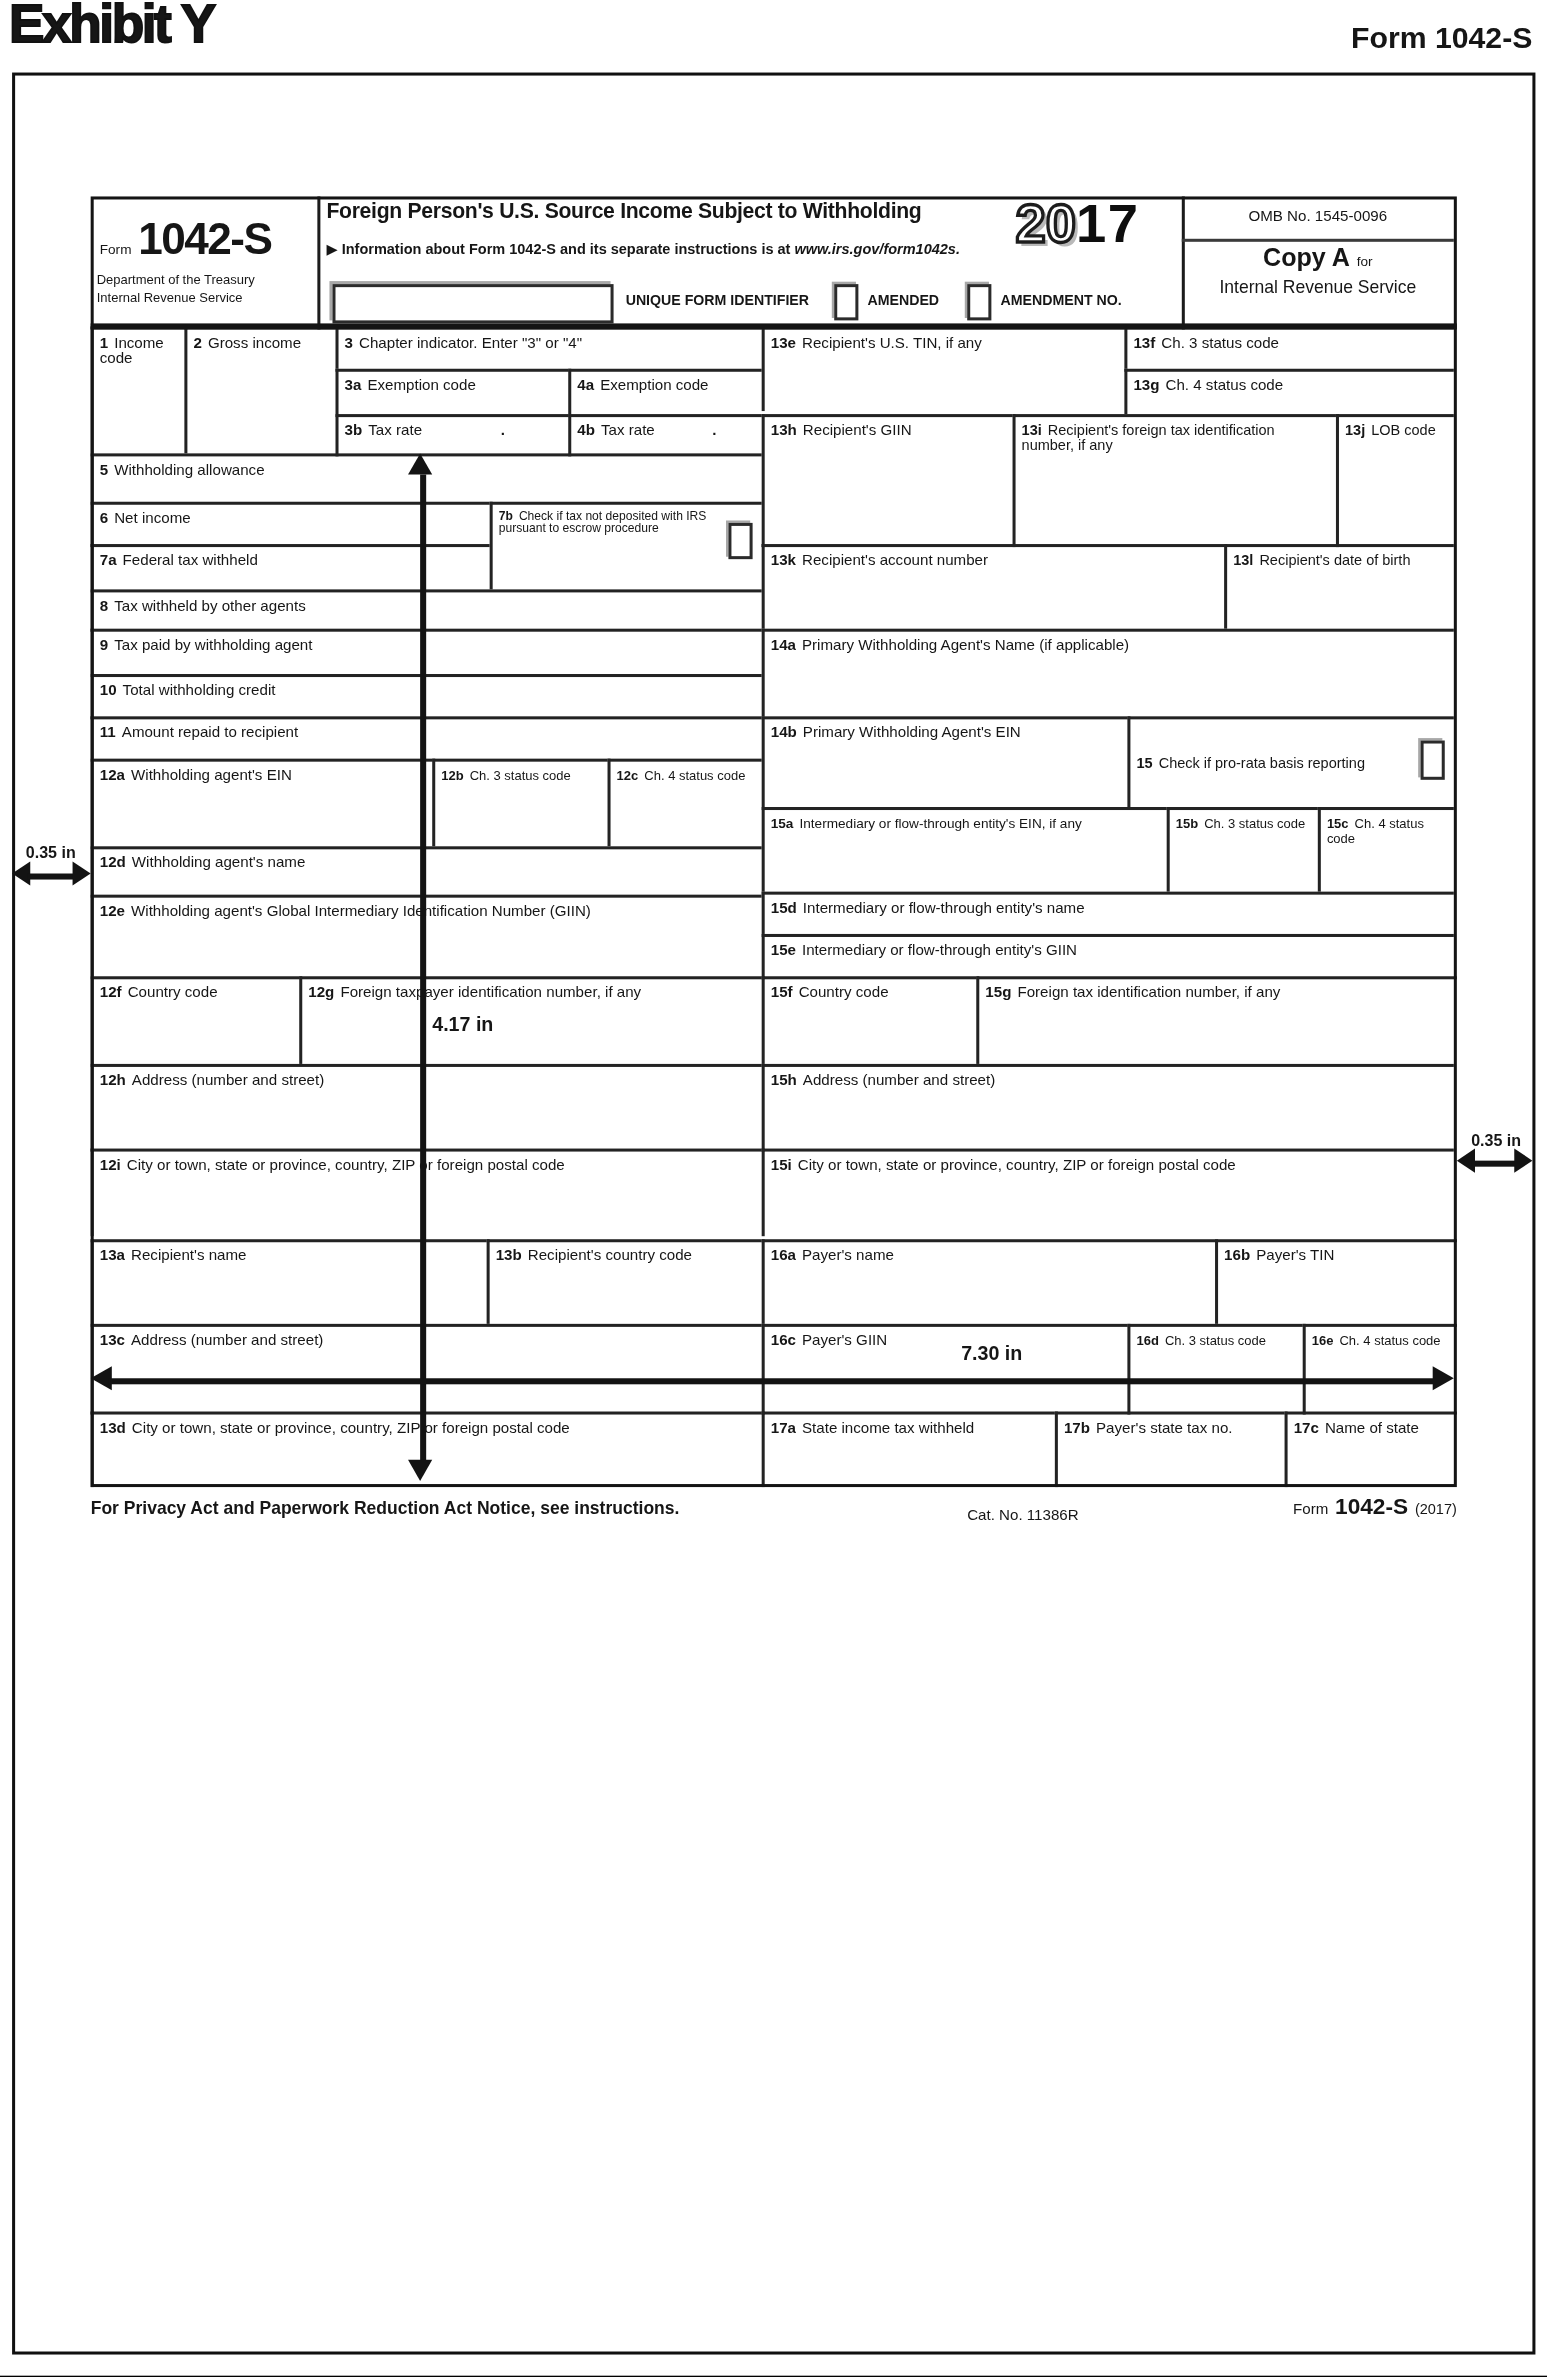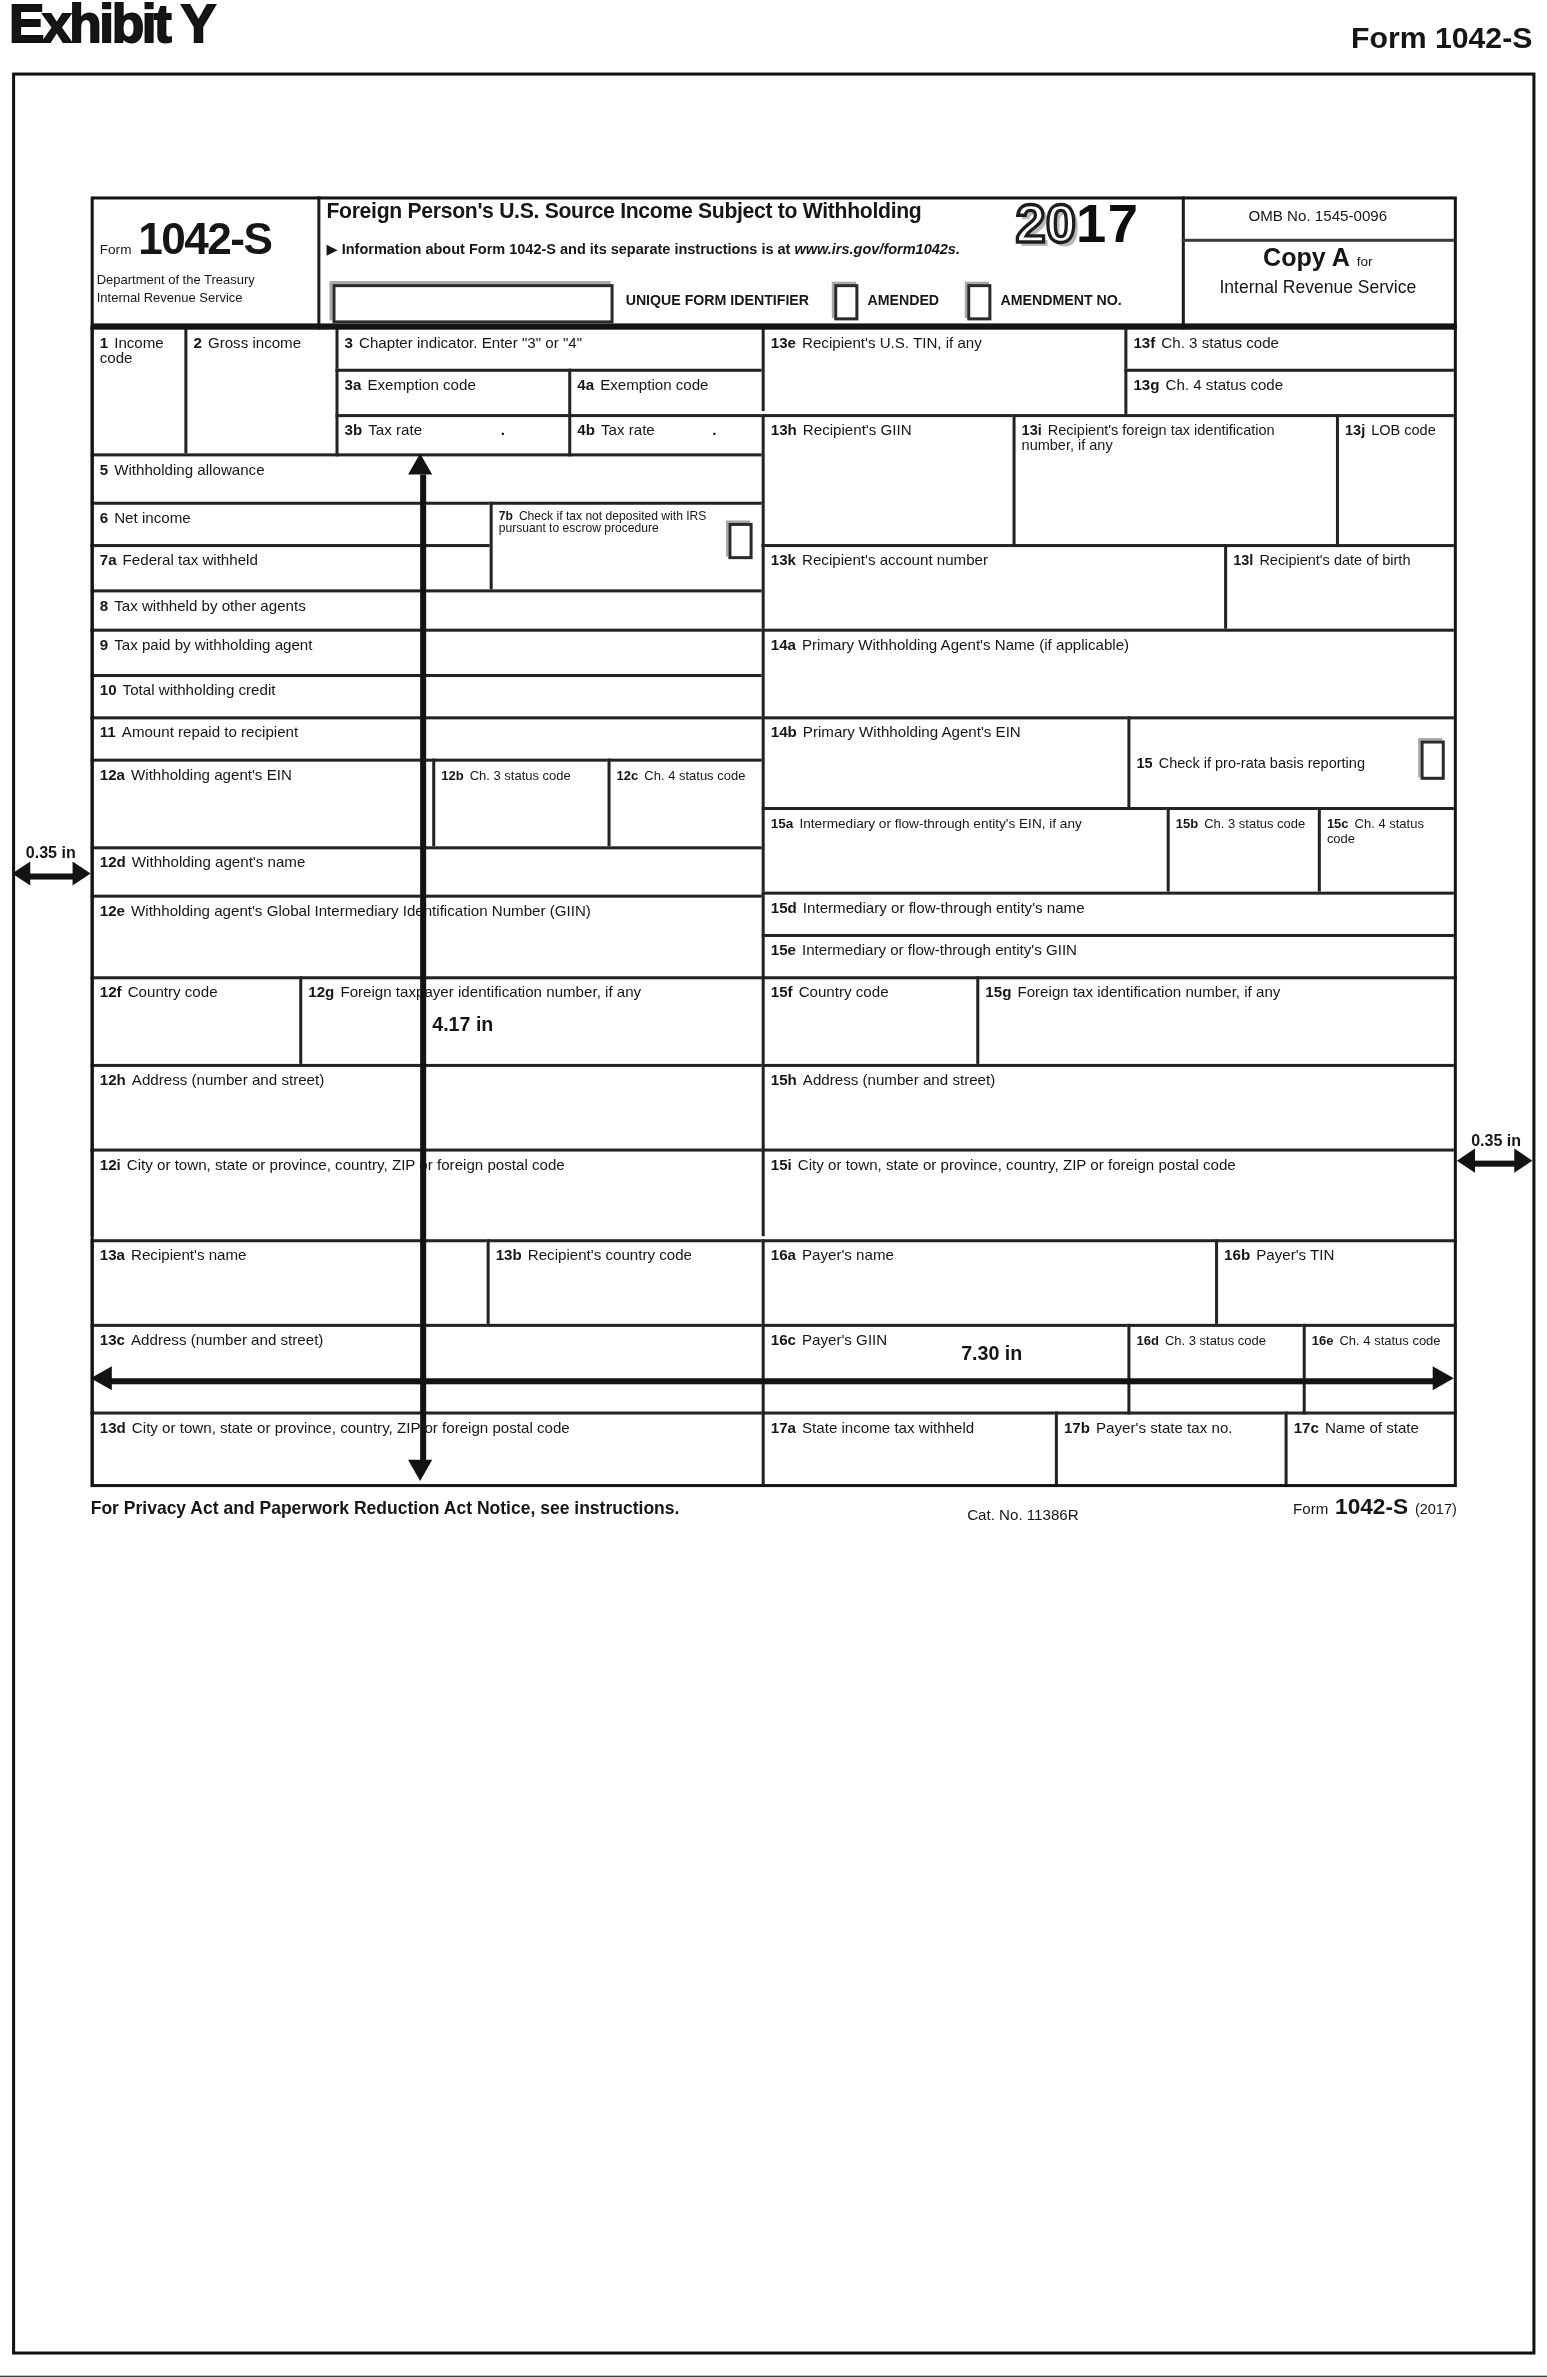--- a/index.html
+++ b/index.html
@@ -1,16 +1,16 @@
 <!DOCTYPE html>
 <html style="font-size:8px"><head>
 <meta charset="utf-8">
 <style>
   html,body{margin:0;padding:0;background:#fff;}
-  .viewport{position:relative;width:1547px;height:2377px;background:#404040;overflow:hidden;
+  .viewport{position:relative;width:1547px;height:2377px;background:#000000;overflow:hidden;
             font-family:"Liberation Sans","DejaVu Sans",sans-serif;color:#161616;}
   .sheet{position:absolute;left:0;top:0;width:512px;height:786px;background:#fff;
          transform:scale(3.0225);transform-origin:0 0;}
   .abs{position:absolute;}
   
   .outerbox{left:4px;top:24px;width:504px;height:755px;border:1.5px solid #101010;box-sizing:border-box;}
   .exhibit-title{left:3px;top:-2px;font-size:17.6px;font-weight:bold;letter-spacing:-0.8px;-webkit-text-stroke:0.6px #111;}
   .page-formref{left:422px;top:7px;width:85px;text-align:right;font-size:10px;font-weight:bold;}
   
   .formbox{left:30px;top:65px;width:452px;height:427px;border:1.3px solid #141414;box-sizing:border-box;pointer-events:none;z-index:8;}

